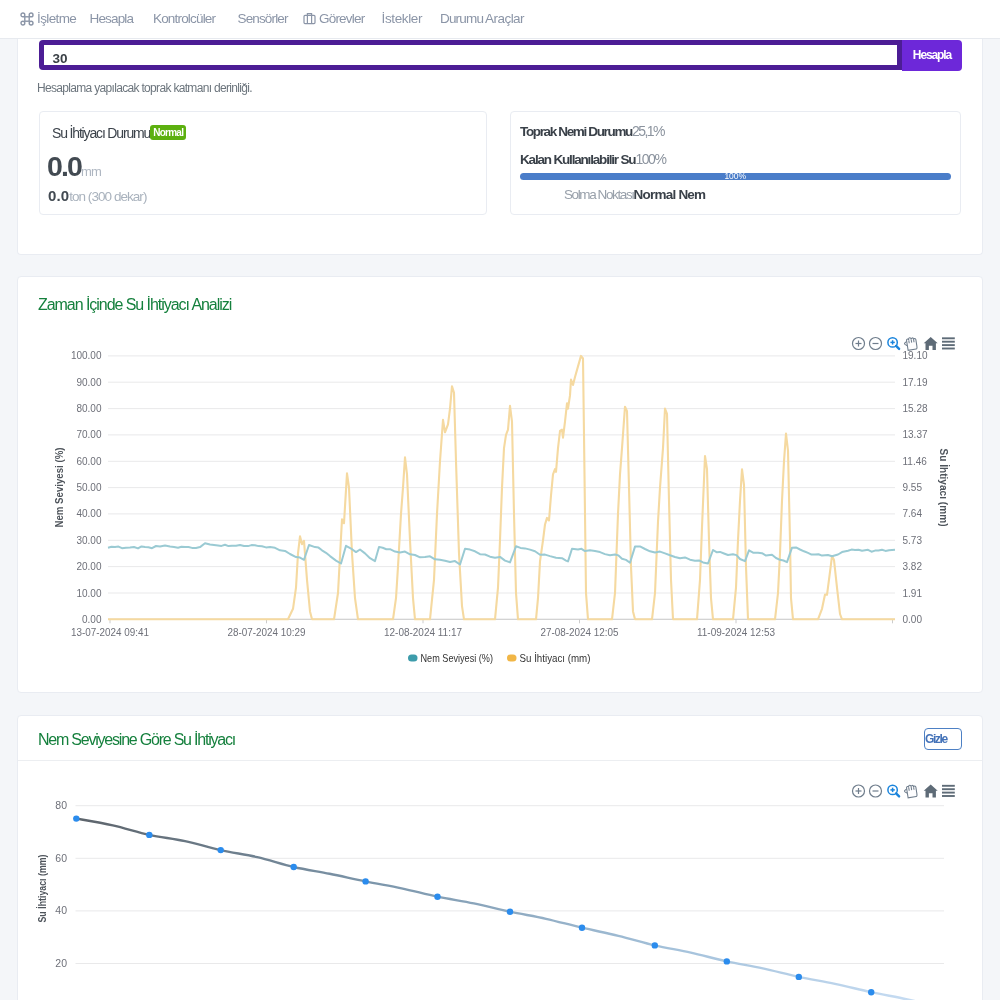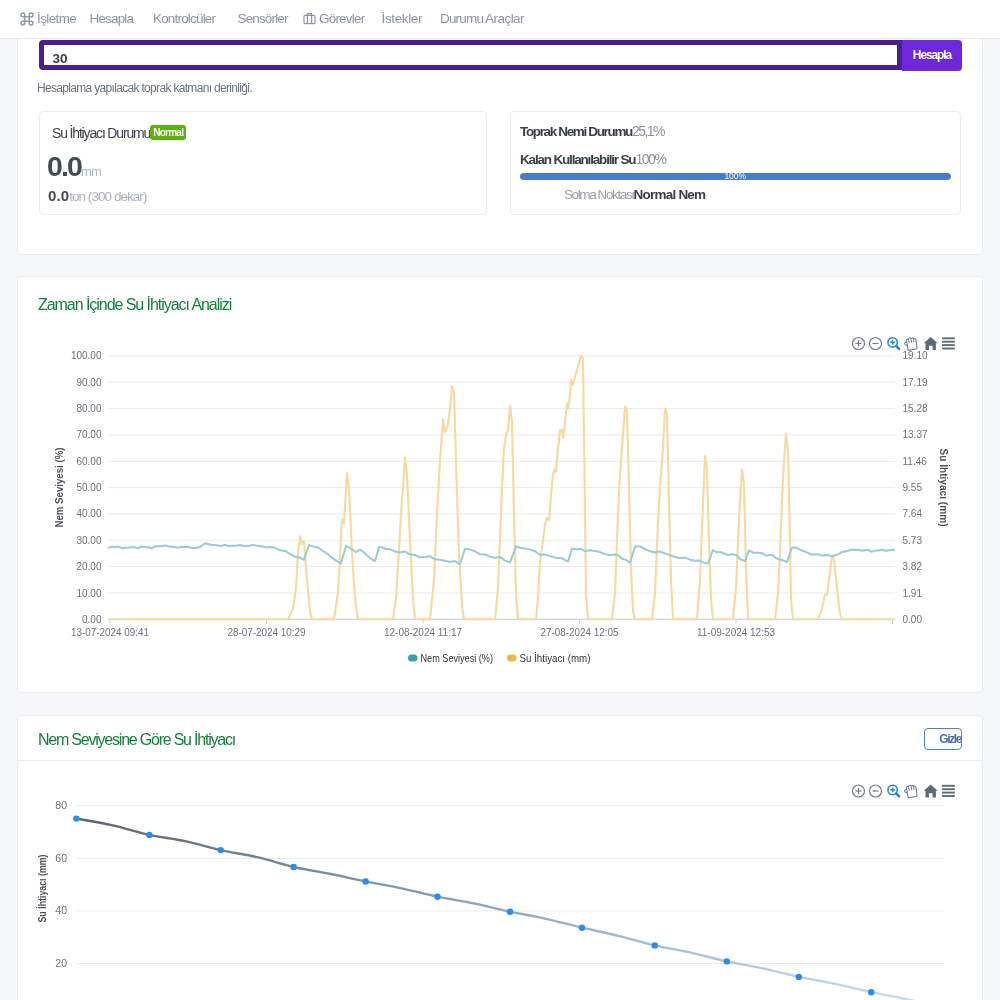--- a/index.html
+++ b/index.html
@@ -17,21 +17,21 @@
 .btn { position:absolute; left:884px; top:1px; width:60px; height:31px; background:#6d28d9;
   border-radius:0 4px 4px 0; color:#fff; font-weight:bold; font-size:12px; text-align:center; line-height:31px; letter-spacing:-1.1px; }
 .help { position:absolute; left:19px; top:42px; font-size:12px; color:#6c757d; letter-spacing:-0.68px; }
 .scard { position:absolute; background:#fff; border:1px solid #e9ecf2; border-radius:4px; }
 #scardA { left:21px; top:72px; width:448px; height:104px; }
 #scardB { left:491.5px; top:72px; width:451px; height:104px; }
 .axlbl { font-size:10px; fill:#6e7079; font-family:"Liberation Sans", sans-serif; }
 .axname { font-size:11px; font-weight:bold; fill:#4e545b; font-family:"Liberation Sans", sans-serif; }
 .cardttl { position:absolute; left:20px; top:19px; font-size:16px; color:#15803d; letter-spacing:-1.05px; }
 .gizle { position:absolute; left:906px; top:12px; width:38px; height:22px; border:1px solid #4d80c4;
-  border-radius:4px; color:#4472b8; font-weight:bold; font-size:12px; text-align:right; line-height:21px; background:#fff; letter-spacing:-1.4px; }
+  border-radius:4px; color:#4472b8; font-weight:bold; font-size:12px; text-align:left; line-height:21px; background:#fff; letter-spacing:-1.4px; }
 .hdrline { position:absolute; left:0; top:44.5px; width:964px; height:1px; background:#eceef1; }
 .blbl { font-size:13.5px; color:#3a4149; font-weight:bold; letter-spacing:-1.2px; }
 .bval { font-size:14px; color:#8b939e; font-weight:normal; letter-spacing:-1.45px; }
 </style></head>
 <body>
 <div class="nav">
   <a style="left:20px;letter-spacing:-0.63px"><svg width="14" height="14" viewBox="0 0 14 14" style="vertical-align:-2.5px">
         <g fill="none" stroke="#8b95a7" stroke-width="1.4">
           <circle cx="2.9" cy="2.9" r="1.9"></circle>
           <circle cx="11.1" cy="2.9" r="1.9"></circle>

